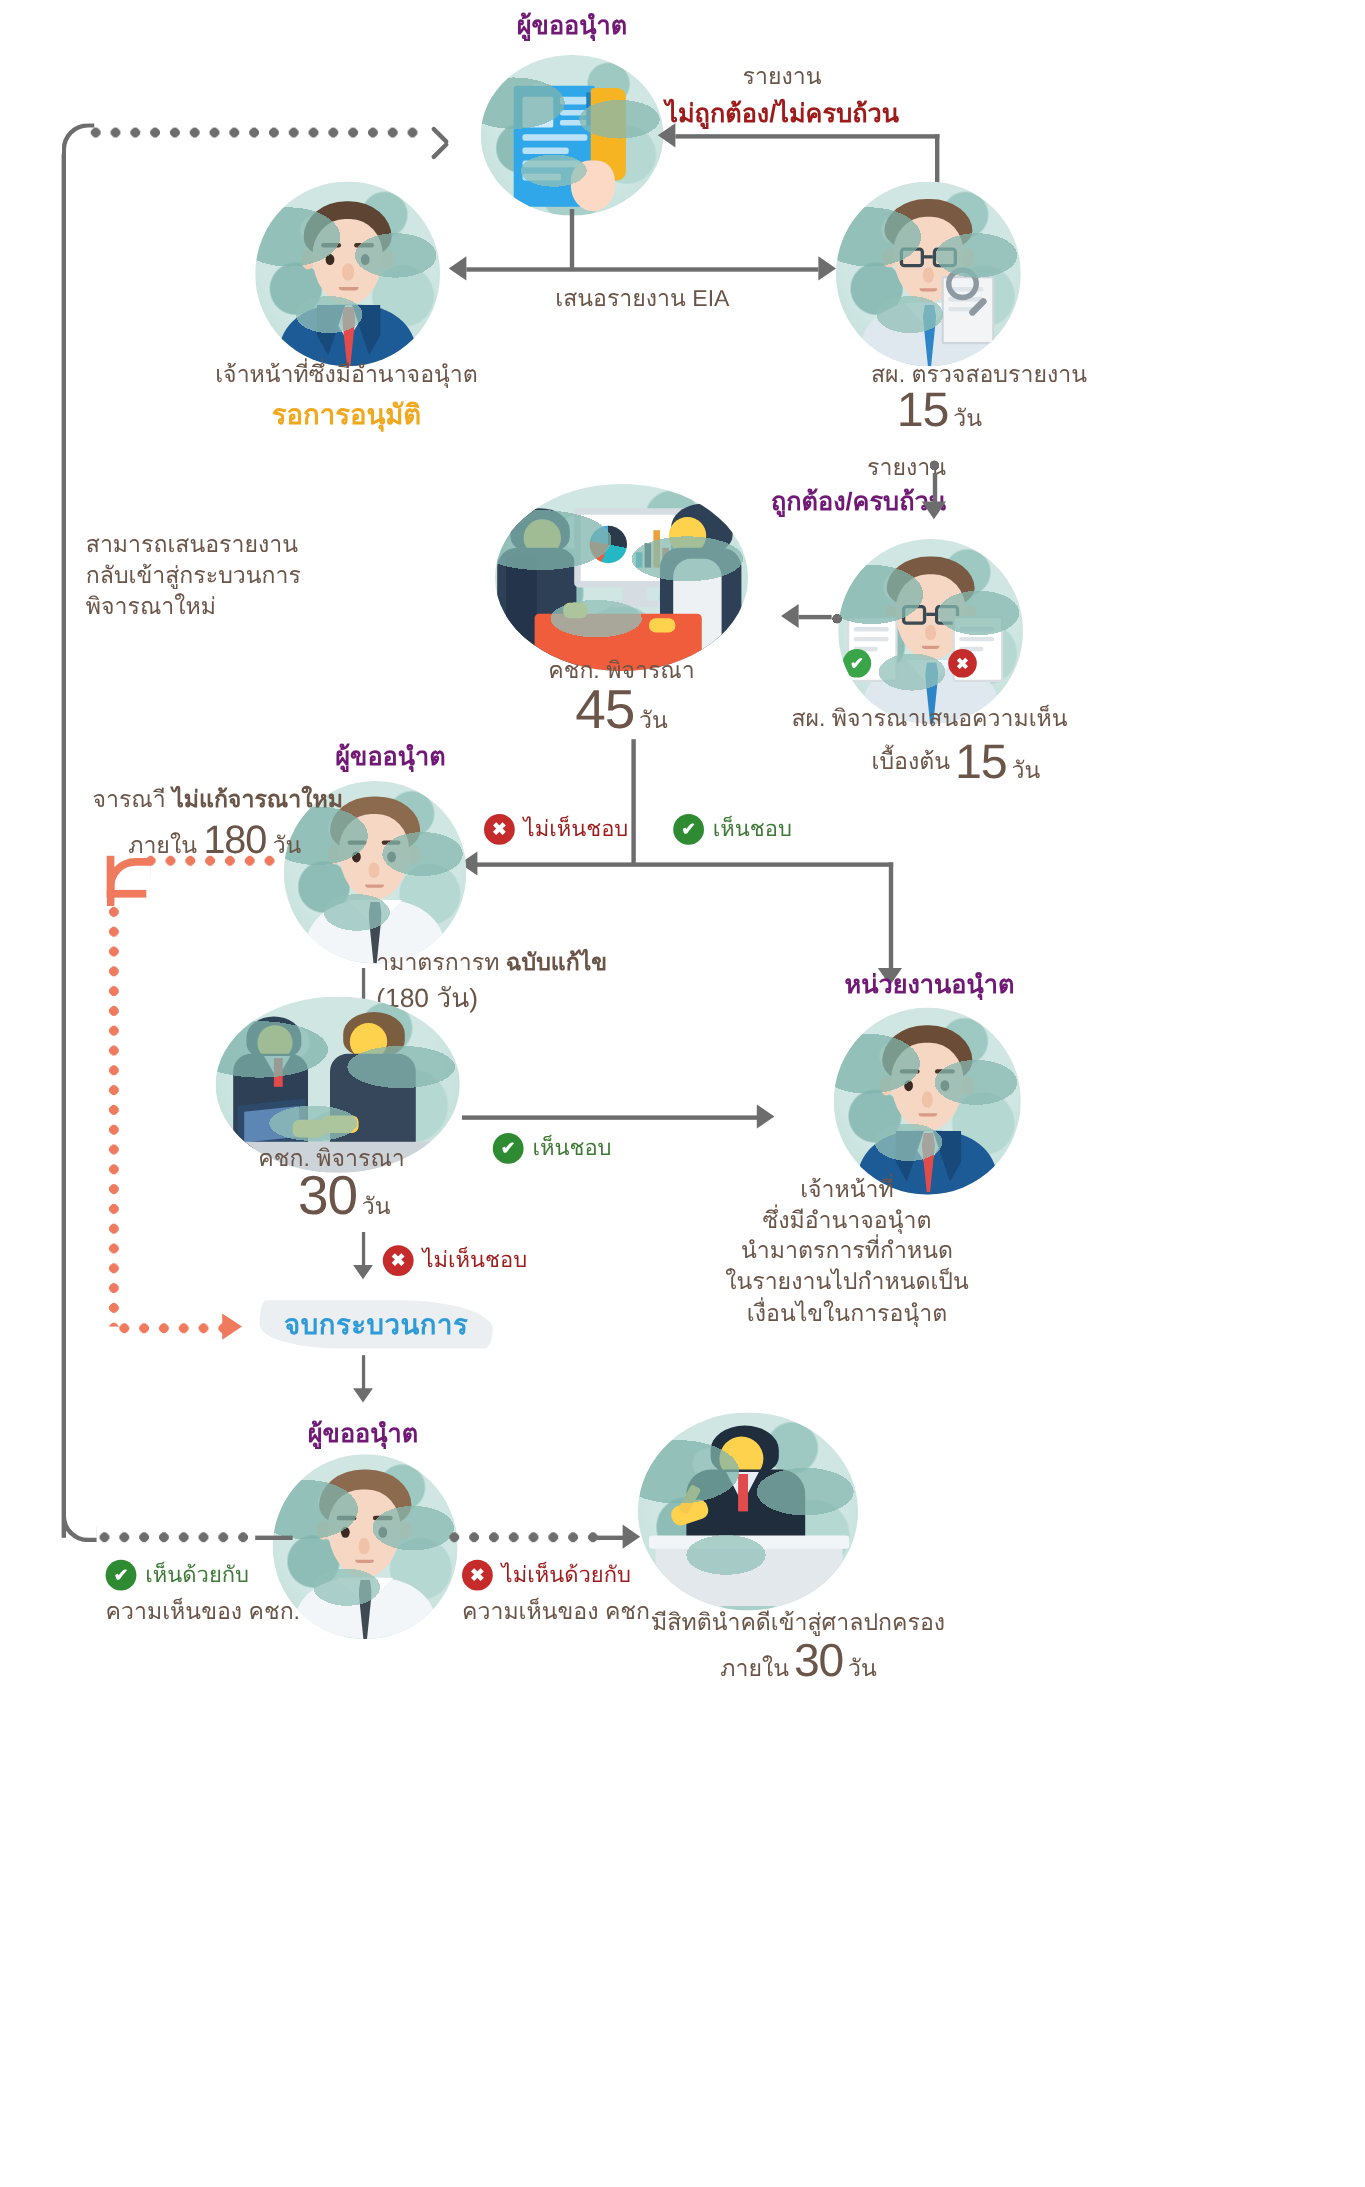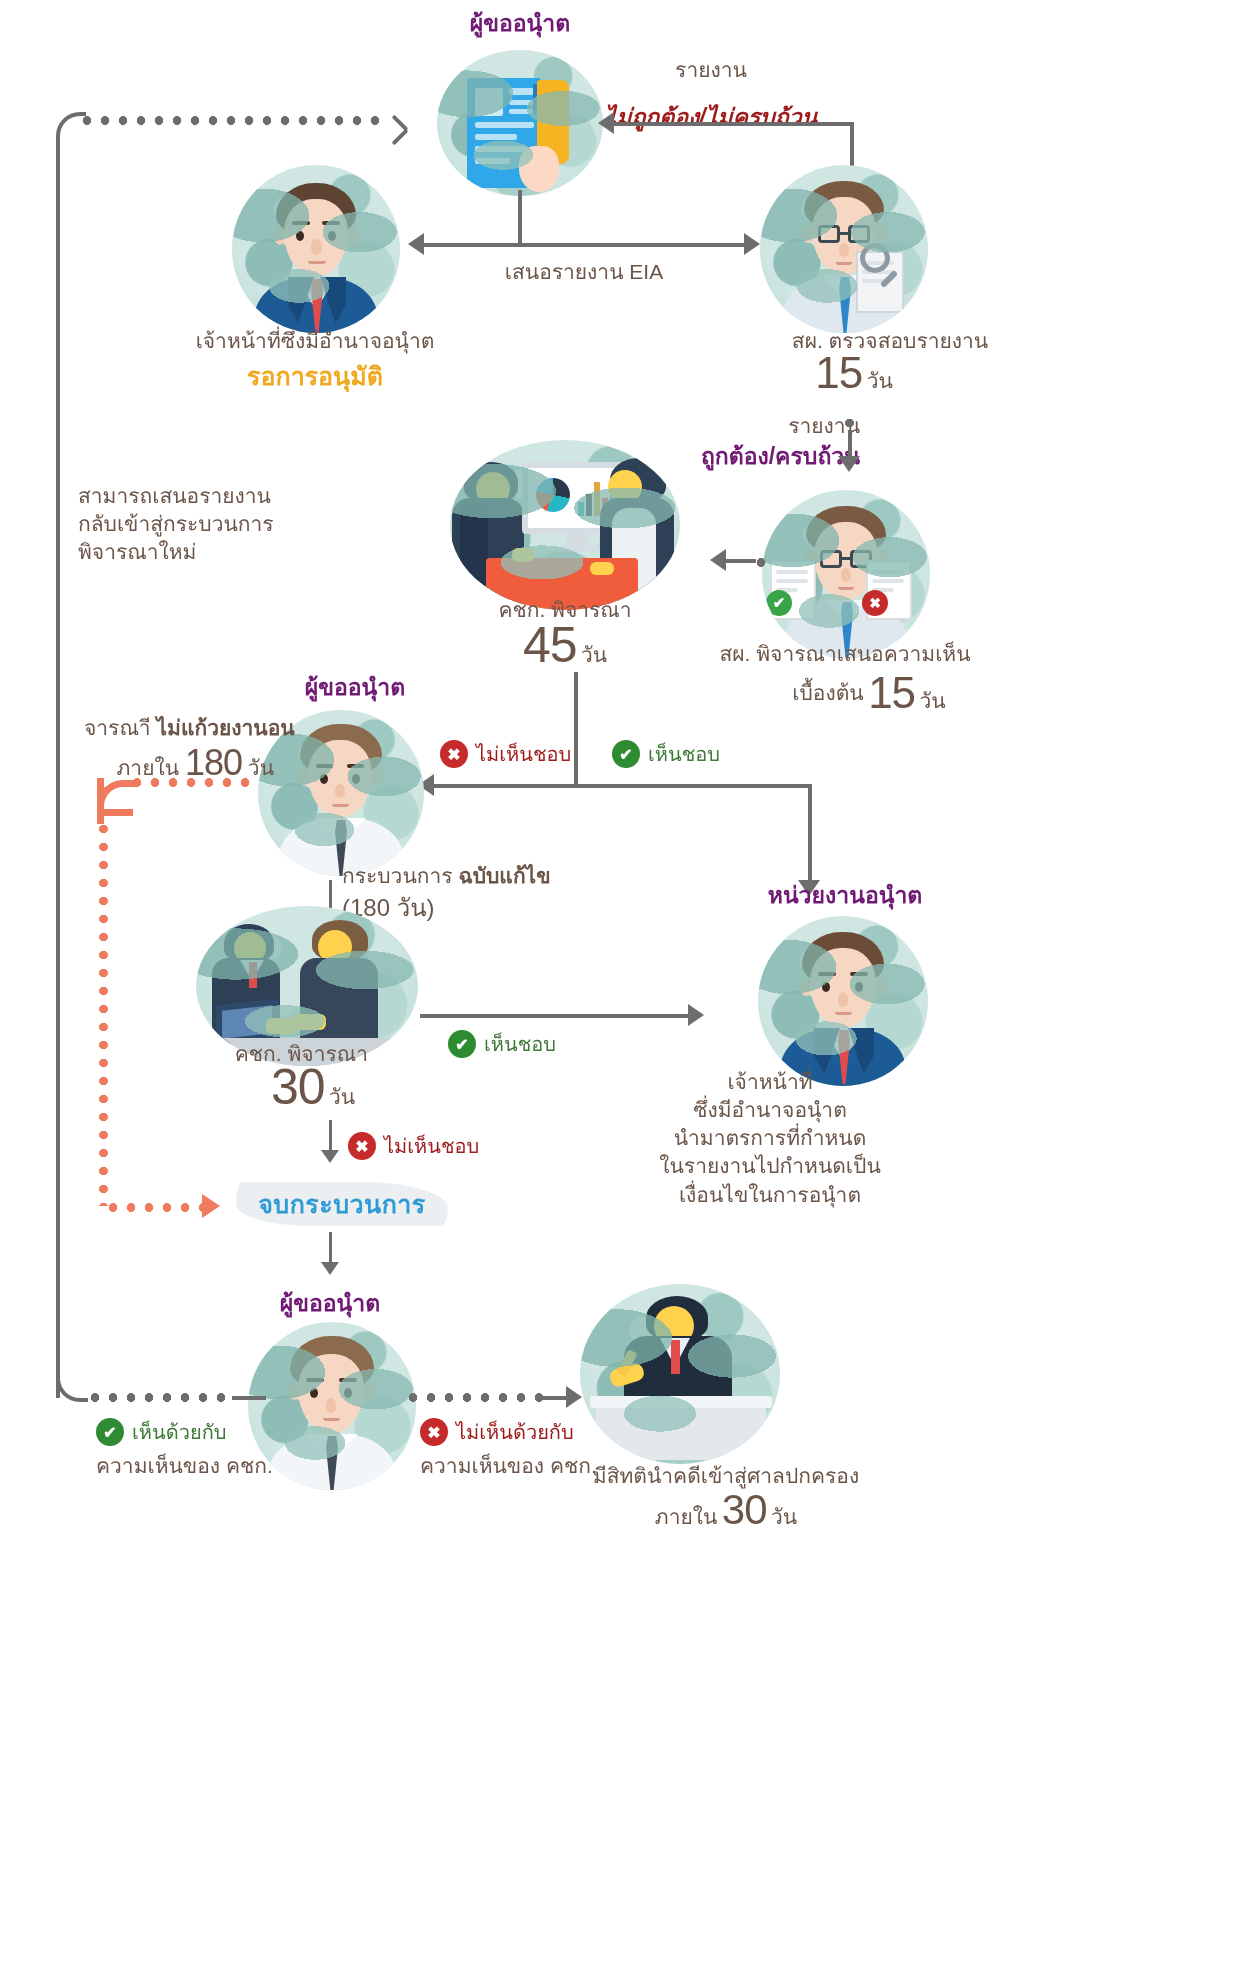--- a/index.html
+++ b/index.html
@@ -163,21 +163,21 @@
     <div class="doc-folder-dark" style="left:96px; top:34px; width:11px; height:30px;"></div>
     <div class="doc-folder" style="left:100px; top:30px; width:32px; height:84px;"></div>
     <div class="doc-hand" style="left:82px; top:96px; width:40px; height:46px;"></div>
   </div>
 
   <div class="dotted-h" style="left:78px; top:116px; width:310px;"></div>
   <div class="chev right" style="left:398px; top:121px;"></div>
 
   <div class="abs" style="left:596px; top:56px; width:230px;">
     <div class="t center">รายงาน</div>
-    <div class="t t-red center" style="margin-top:18px;font-style:italic;">ไม่ถูกต้อง/ไม่ครบถ้วน</div>
+    <div class="t t-red center" style="margin-top:4px;">ไม่ถูกต้อง/ไม่ครบถ้วน</div>
   </div>
 
   <div class="line-h" style="left:614px; top:122px; width:240px;"></div>
   <div class="arrow left" style="left:598px; top:112px;"></div>
   <div class="line-v" style="left:850px; top:122px; height:58px;"></div>
 
   <div class="globe" style="left:232px; top:165px; width:168px; height:168px;">
     <div class="p-hair" style="left:44px; top:18px; width:80px; height:54px; background:#5e4433;"></div>
     <div class="p-ear" style="left:42px; top:62px; width:12px; height:18px;"></div>
     <div class="p-ear" style="left:114px; top:62px; width:12px; height:18px;"></div>
@@ -354,41 +354,41 @@
     <div class="p-nose" style="left:77px; top:74px; width:10px; height:14px;"></div>
     <div class="p-mouth" style="left:74px; top:94px; width:17px;"></div>
     <div class="p-body" style="left:20px; top:108px; width:126px; height:60px; background:#f2f6f9;"></div>
     <div class="abs" style="left:58px; top:108px; width:50px; height:40px; background:#ffffff; clip-path:polygon(0 0,100% 0,50% 62%);"></div>
     <div class="p-tie" style="left:77px; top:110px; width:12px; height:56px; background:#3f4a55; clip-path:polygon(15% 0,85% 0,100% 20%,62% 100%,38% 100%,0 20%);"></div>
   </div>
 
   <div class="abs" style="left:84px; top:714px; width:190px;">
     <div class="t right">
       <span>จารณาี</span>
-      <span class="t-bold">ไม่แก้วยงานอน</span>
+      <span class="t-bold">ไม่แก้จารณาใหม</span>
     </div>
     <div class="t right" style="margin-top:4px;">
       <span>ภายใน</span>
       <span class="t-num" style="font-size:36px;">180</span>
       <span>วัน</span>
     </div>
   </div>
 
   <div class="dotted-h orange" style="left:128px; top:778px; width:124px;"></div>
   <div class="orange-corner-bl" style="left:97px; top:778px; width:36px; height:38px; border-top:none; border-bottom:7px solid #ef7a5e; border-bottom-left-radius:0; border-top-left-radius:0;"></div>
   <div class="abs" style="left:97px; top:780px; width:40px; height:44px; border-left:7px solid #ef7a5e; border-top:7px solid #ef7a5e; border-top-left-radius:26px;"></div>
   <div class="dotted-v orange" style="left:99px; top:820px; height:386px;"></div>
   <div class="dotted-h orange" style="left:104px; top:1203px; width:104px;"></div>
   <div class="arrow right orange" style="left:202px; top:1194px; border-top-width:12px; border-bottom-width:12px; border-left-width:18px;"></div>
 
   <div class="line-v thin" style="left:329px; top:880px; height:36px;"></div>
   <div class="arrow down" style="left:321px; top:912px; border-left-width:9px; border-right-width:9px; border-top-width:13px;"></div>
   <div class="abs" style="left:342px; top:862px; width:230px;">
     <div class="t">
-      <span>กระบวนการ</span>
+      <span>ามาตรการท</span>
       <span class="t-bold">ฉบับแก้ไข</span>
     </div>
     <div class="t" style="font-size:24px; margin-top:2px;">(180 วัน)</div>
   </div>
 
   <div class="globe" style="left:196px; top:906px; width:222px; height:160px;">
     <div class="hair-dark" style="left:28px; top:18px; width:50px; height:38px;"></div>
     <div class="head-yellow" style="left:38px; top:26px; width:32px; height:32px;"></div>
     <div class="suit-dark" style="left:16px; top:52px; width:68px; height:86px; border-radius:16px 16px 0 0;"></div>
     <div class="abs" style="left:44px; top:54px; width:24px; height:30px; background:#e8eef3; clip-path:polygon(0 0,100% 0,50% 70%);"></div>

